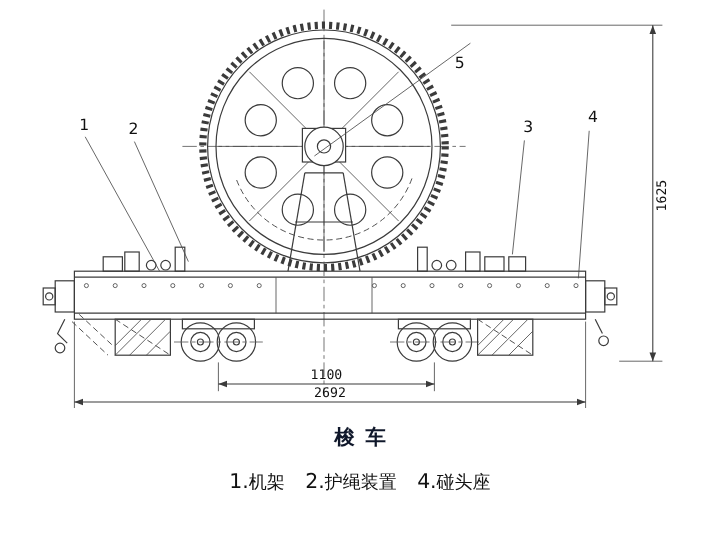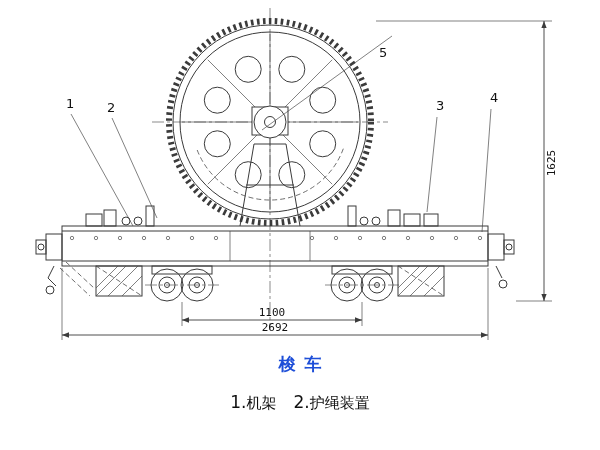--- a/index.html
+++ b/index.html
@@ -14,21 +14,21 @@
   .teeth{stroke:#3b3b3b;fill:none;stroke-width:6;stroke-dasharray:2.6 3.4;}
   .dash{stroke:#4a4a4a;fill:none;stroke-width:.8;stroke-dasharray:5 3;}
   .cline{stroke:#5a5a5a;fill:none;stroke-width:.7;stroke-dasharray:12 3 3 3;}
   .dimline{stroke:#3b3b3b;stroke-width:.9;fill:none;}
   .ext{stroke:#4a4a4a;stroke-width:.7;fill:none;}
   text{fill:#111;}
   .dimtxt{font-size:11px;font-family:"DejaVu Sans Mono","Liberation Mono",monospace;}
   .calltxt{font-size:13px;font-family:"DejaVu Sans","Liberation Sans",sans-serif;}
   .title-line{
     text-align:center;font-size:17px;font-weight:bold;letter-spacing:9px;
-    color:#1d4ed8;margin-top:8px;padding-left:9px;
+    color:#0f172a;margin-top:8px;padding-left:9px;
   }
   .legend-line{
     display:flex;justify-content:center;align-items:baseline;gap:17px;
     margin-top:16px;color:#111;
   }
   .lg-item{white-space:nowrap;}
   .lg-num{font-size:17px;}
   .lg-label{font-size:15px;}
 </style>
 </head>
@@ -217,15 +217,16 @@
       <line class="dimline" x1="544" y1="21" x2="544" y2="301" marker-start="url(#arw)" marker-end="url(#arw)"></line>
       <text class="dimtxt" text-anchor="middle" transform="translate(555,163) rotate(-90)">1625</text>
     </g>
   </svg>
 
   <div class="title-line">梭车</div>
 
   <div class="legend-line">
     <span class="lg-item"><span class="lg-num">1.</span><span class="lg-label">机架</span></span>
     <span class="lg-item"><span class="lg-num">2.</span><span class="lg-label">护绳装置</span></span>
+    <span class="lg-item"><span class="lg-num">4.</span><span class="lg-label">碰头座</span></span>
   </div>
 
 </div>
 
 </body></html>

